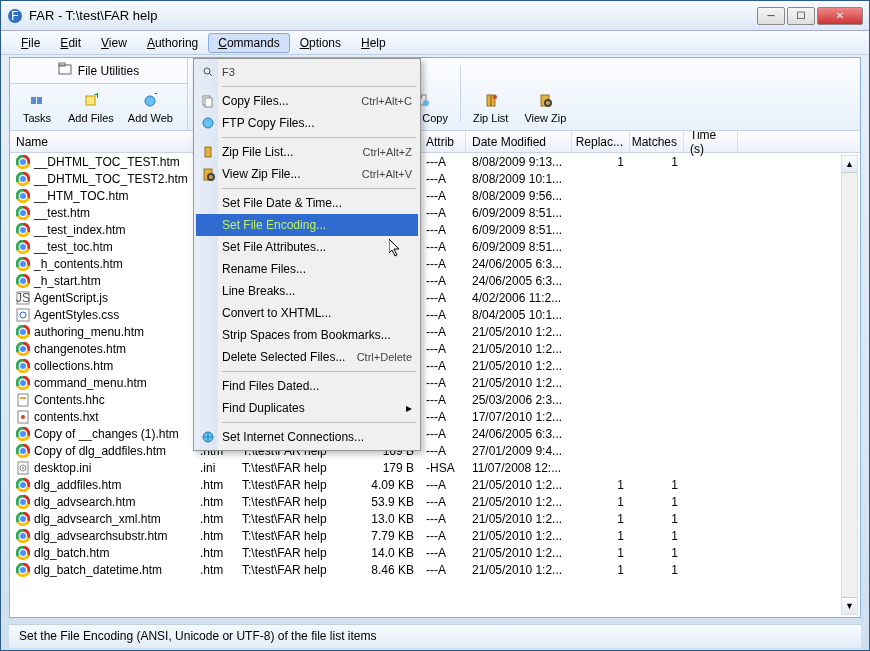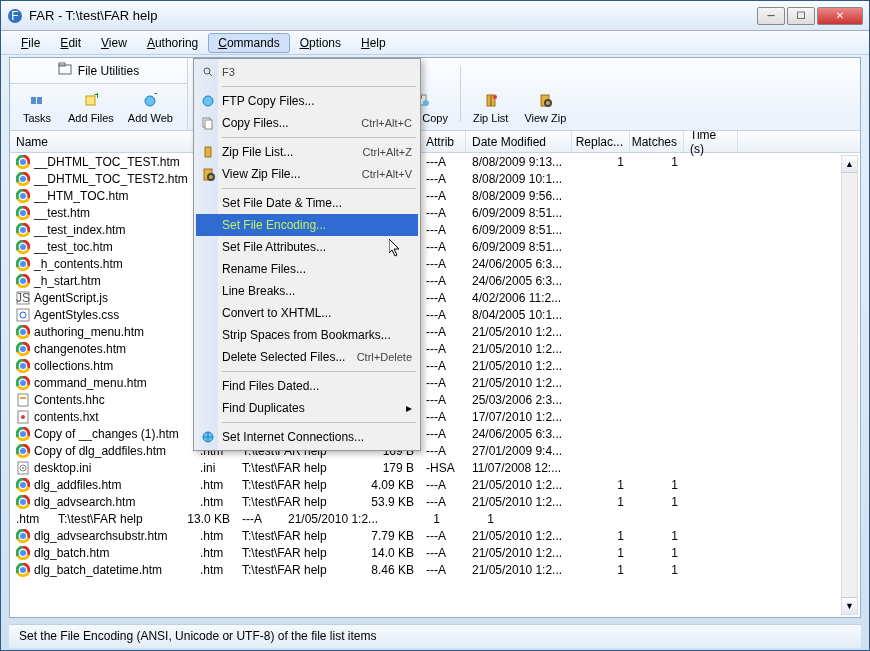--- a/index.html
+++ b/index.html
@@ -633,20 +633,32 @@
             <div class="cell" style="width:42px">.htm</div>
             <div class="cell" style="width:128px">T:\test\FAR help</div>
             <div class="cell" style="width:56px;text-align:right">53.9 KB</div>
             <div class="cell" style="width:46px">---A</div>
             <div class="cell" style="width:106px">21/05/2010  1:2...</div>
             <div class="cell" style="width:58px;text-align:right">1</div>
             <div class="cell" style="width:54px;text-align:right">1</div>
             <div class="cell" style="width:54px"></div>
           </div>
           <div class="row">
+            <div class="cell namecell" style="width:184px">
+              <span class="fi">
+                <svg width="14" height="14" viewBox="0 0 14 14">
+                  <circle cx="7" cy="7" r="6" fill="#fff" stroke="#888"></circle>
+                  <circle cx="7" cy="7" r="3" fill="#4d90fe"></circle>
+                  <path d="M7 1 A6 6 0 0 1 12.5 9" fill="none" stroke="#d93025" stroke-width="3"></path>
+                  <path d="M12.5 9 A6 6 0 0 1 2 10" fill="none" stroke="#fbbc04" stroke-width="3"></path>
+                  <path d="M2 10 A6 6 0 0 1 7 1" fill="none" stroke="#34a853" stroke-width="3"></path>
+                </svg>
+              </span>
+              <span>dlg_advsearch_xml.htm</span>
+            </div>
             <div class="cell" style="width:42px">.htm</div>
             <div class="cell" style="width:128px">T:\test\FAR help</div>
             <div class="cell" style="width:56px;text-align:right">13.0 KB</div>
             <div class="cell" style="width:46px">---A</div>
             <div class="cell" style="width:106px">21/05/2010  1:2...</div>
             <div class="cell" style="width:58px;text-align:right">1</div>
             <div class="cell" style="width:54px;text-align:right">1</div>
             <div class="cell" style="width:54px"></div>
           </div>
           <div class="row">
@@ -730,34 +742,34 @@
               <circle cx="6" cy="6" r="3" fill="none" stroke="#555"></circle>
               <line x1="8" y1="8" x2="11" y2="11" stroke="#555"></line>
             </svg>
           </span>
           <span class="dmshort">F3</span>
         </div>
         <div class="dmsep"></div>
         <div class="dmrow">
           <span class="dmicon">
             <svg width="14" height="14" viewBox="0 0 14 14">
-              <circle cx="7" cy="7" r="5" fill="#6ac0f0" stroke="#2080c0"></circle>
-            </svg>
-          </span>
-          <span class="dmlabel">FTP Copy Files...</span>
-        </div>
-        <div class="dmrow">
-          <span class="dmicon">
-            <svg width="14" height="14" viewBox="0 0 14 14">
               <rect x="2" y="2" width="7" height="9" fill="#fff" stroke="#888"></rect>
               <rect x="4" y="4" width="7" height="9" fill="#fff" stroke="#888"></rect>
             </svg>
           </span>
           <span class="dmlabel">Copy Files...</span>
           <span class="dmshort">Ctrl+Alt+C</span>
+        </div>
+        <div class="dmrow">
+          <span class="dmicon">
+            <svg width="14" height="14" viewBox="0 0 14 14">
+              <circle cx="7" cy="7" r="5" fill="#6ac0f0" stroke="#2080c0"></circle>
+            </svg>
+          </span>
+          <span class="dmlabel">FTP Copy Files...</span>
         </div>
         <div class="dmsep"></div>
         <div class="dmrow">
           <span class="dmicon">
             <svg width="14" height="14" viewBox="0 0 14 14">
               <rect x="4" y="2" width="6" height="10" fill="#e0b040" stroke="#a07020"></rect>
             </svg>
           </span>
           <span class="dmlabel">Zip File List...</span>
           <span class="dmshort">Ctrl+Alt+Z</span>

